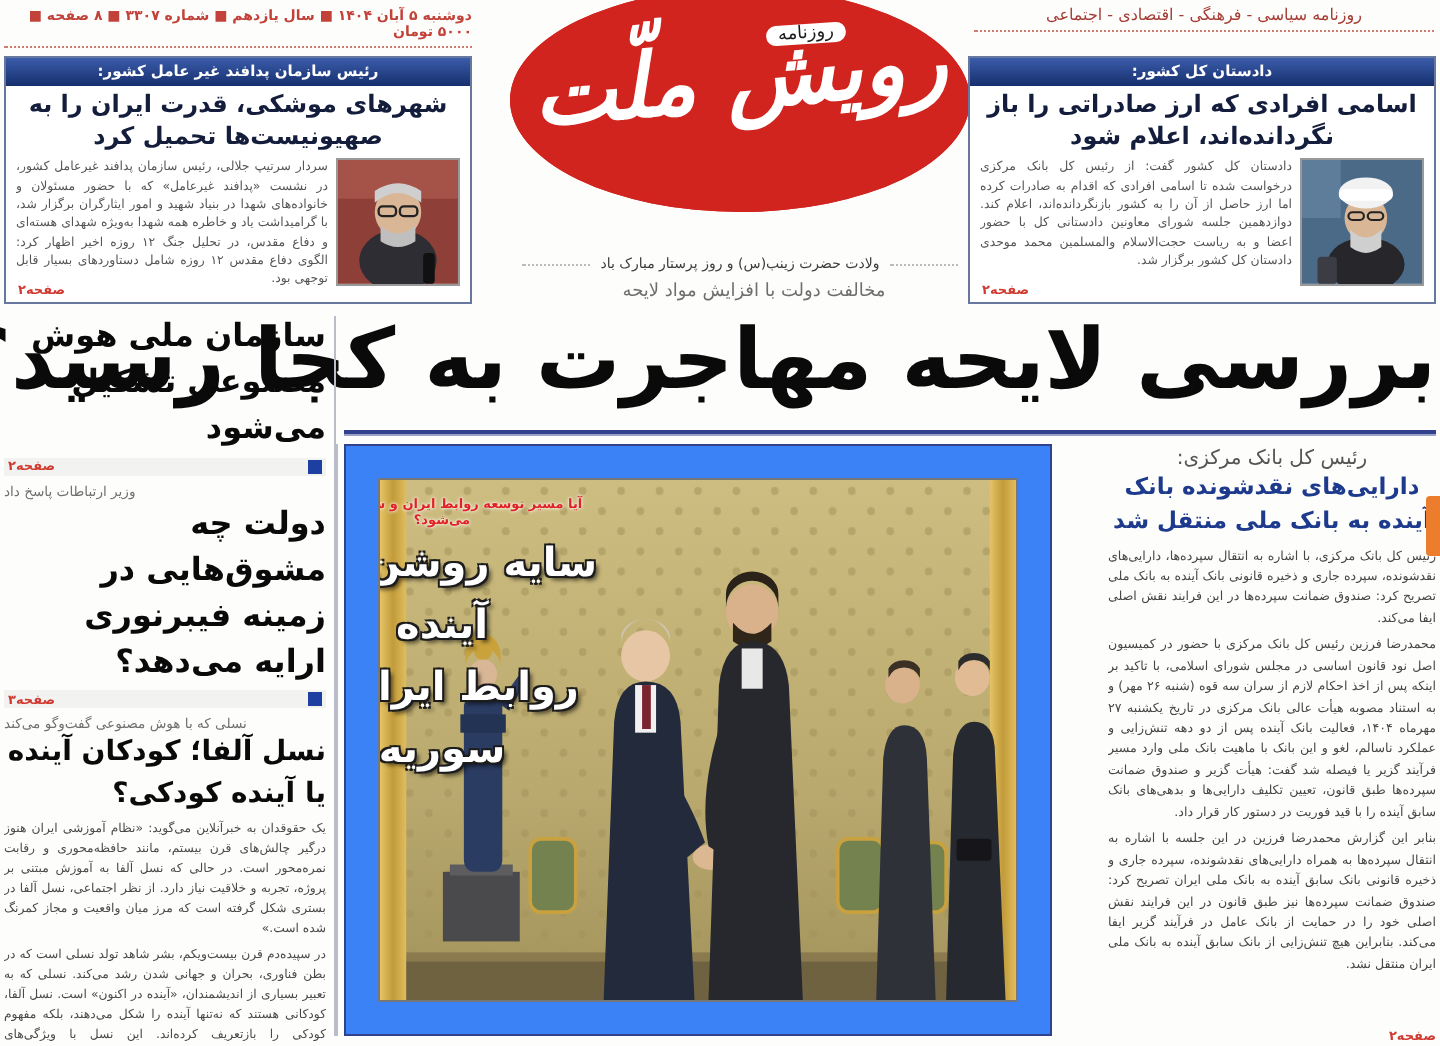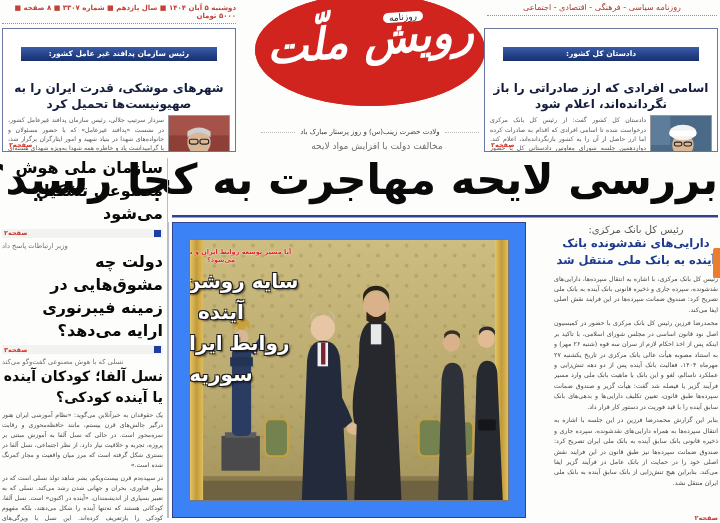--- a/index.html
+++ b/index.html
@@ -19,21 +19,21 @@
   .logo .ltag{position:absolute;top:18px;right:62px;background:#fff;color:#1a1a1a;font-size:9px;padding:0 6px;
               border-radius:7px;transform:rotate(-4deg);z-index:3;}
   .logo .lname{position:absolute;top:24px;left:0;width:100%;text-align:center;color:#fff;font-size:44px;
                font-weight:bold;font-style:italic;transform:rotate(-5deg);letter-spacing:-2px;z-index:2;line-height:1;}
   .occasion{position:absolute;top:112px;left:240px;width:260px;text-align:center;font-size:7px;color:#3c3c3c;margin-top:16px;}
   .occasion:before,.occasion:after{content:"";display:inline-block;width:34px;border-top:1px dotted #bbb;vertical-align:middle;margin:0 5px;}
 
   
   .box{position:absolute;top:28px;width:234px;height:124px;border:1px solid #68779e;background:#fff;overflow:hidden;}
   .box.l{left:2px;} .box.r{right:2px;}
-  .box-header{height:14px;margin:18px;background:linear-gradient(180deg,#3b5caa,#162f6e);color:#fff;font-size:7.5px;
+  .box-header{height:14px;margin:0;background:linear-gradient(180deg,#3b5caa,#162f6e);color:#fff;font-size:7.5px;
               text-align:center;line-height:14px;font-weight:bold;}
   .box-title{font-size:12px;font-weight:bold;color:#141e3c;text-align:center;line-height:1.35;padding:1px 6px 2px;}
   .box-row{display:flex;gap:4px;padding:1px 5px;}
   .portrait{flex:0 0 62px;height:64px;border:1px solid #999;overflow:hidden;}
   .box-body{flex:1;font-size:6.2px;line-height:1.5;color:#555;text-align:justify;overflow:hidden;height:64px;}
   .box .pref{position:absolute;bottom:2px;left:6px;}
   .pref{color:#d03a30;font-size:6.5px;font-weight:bold;}
 
   
   .lead-kicker{position:absolute;top:141px;left:172px;width:410px;text-align:center;font-size:9px;color:#6e6e6e;}

